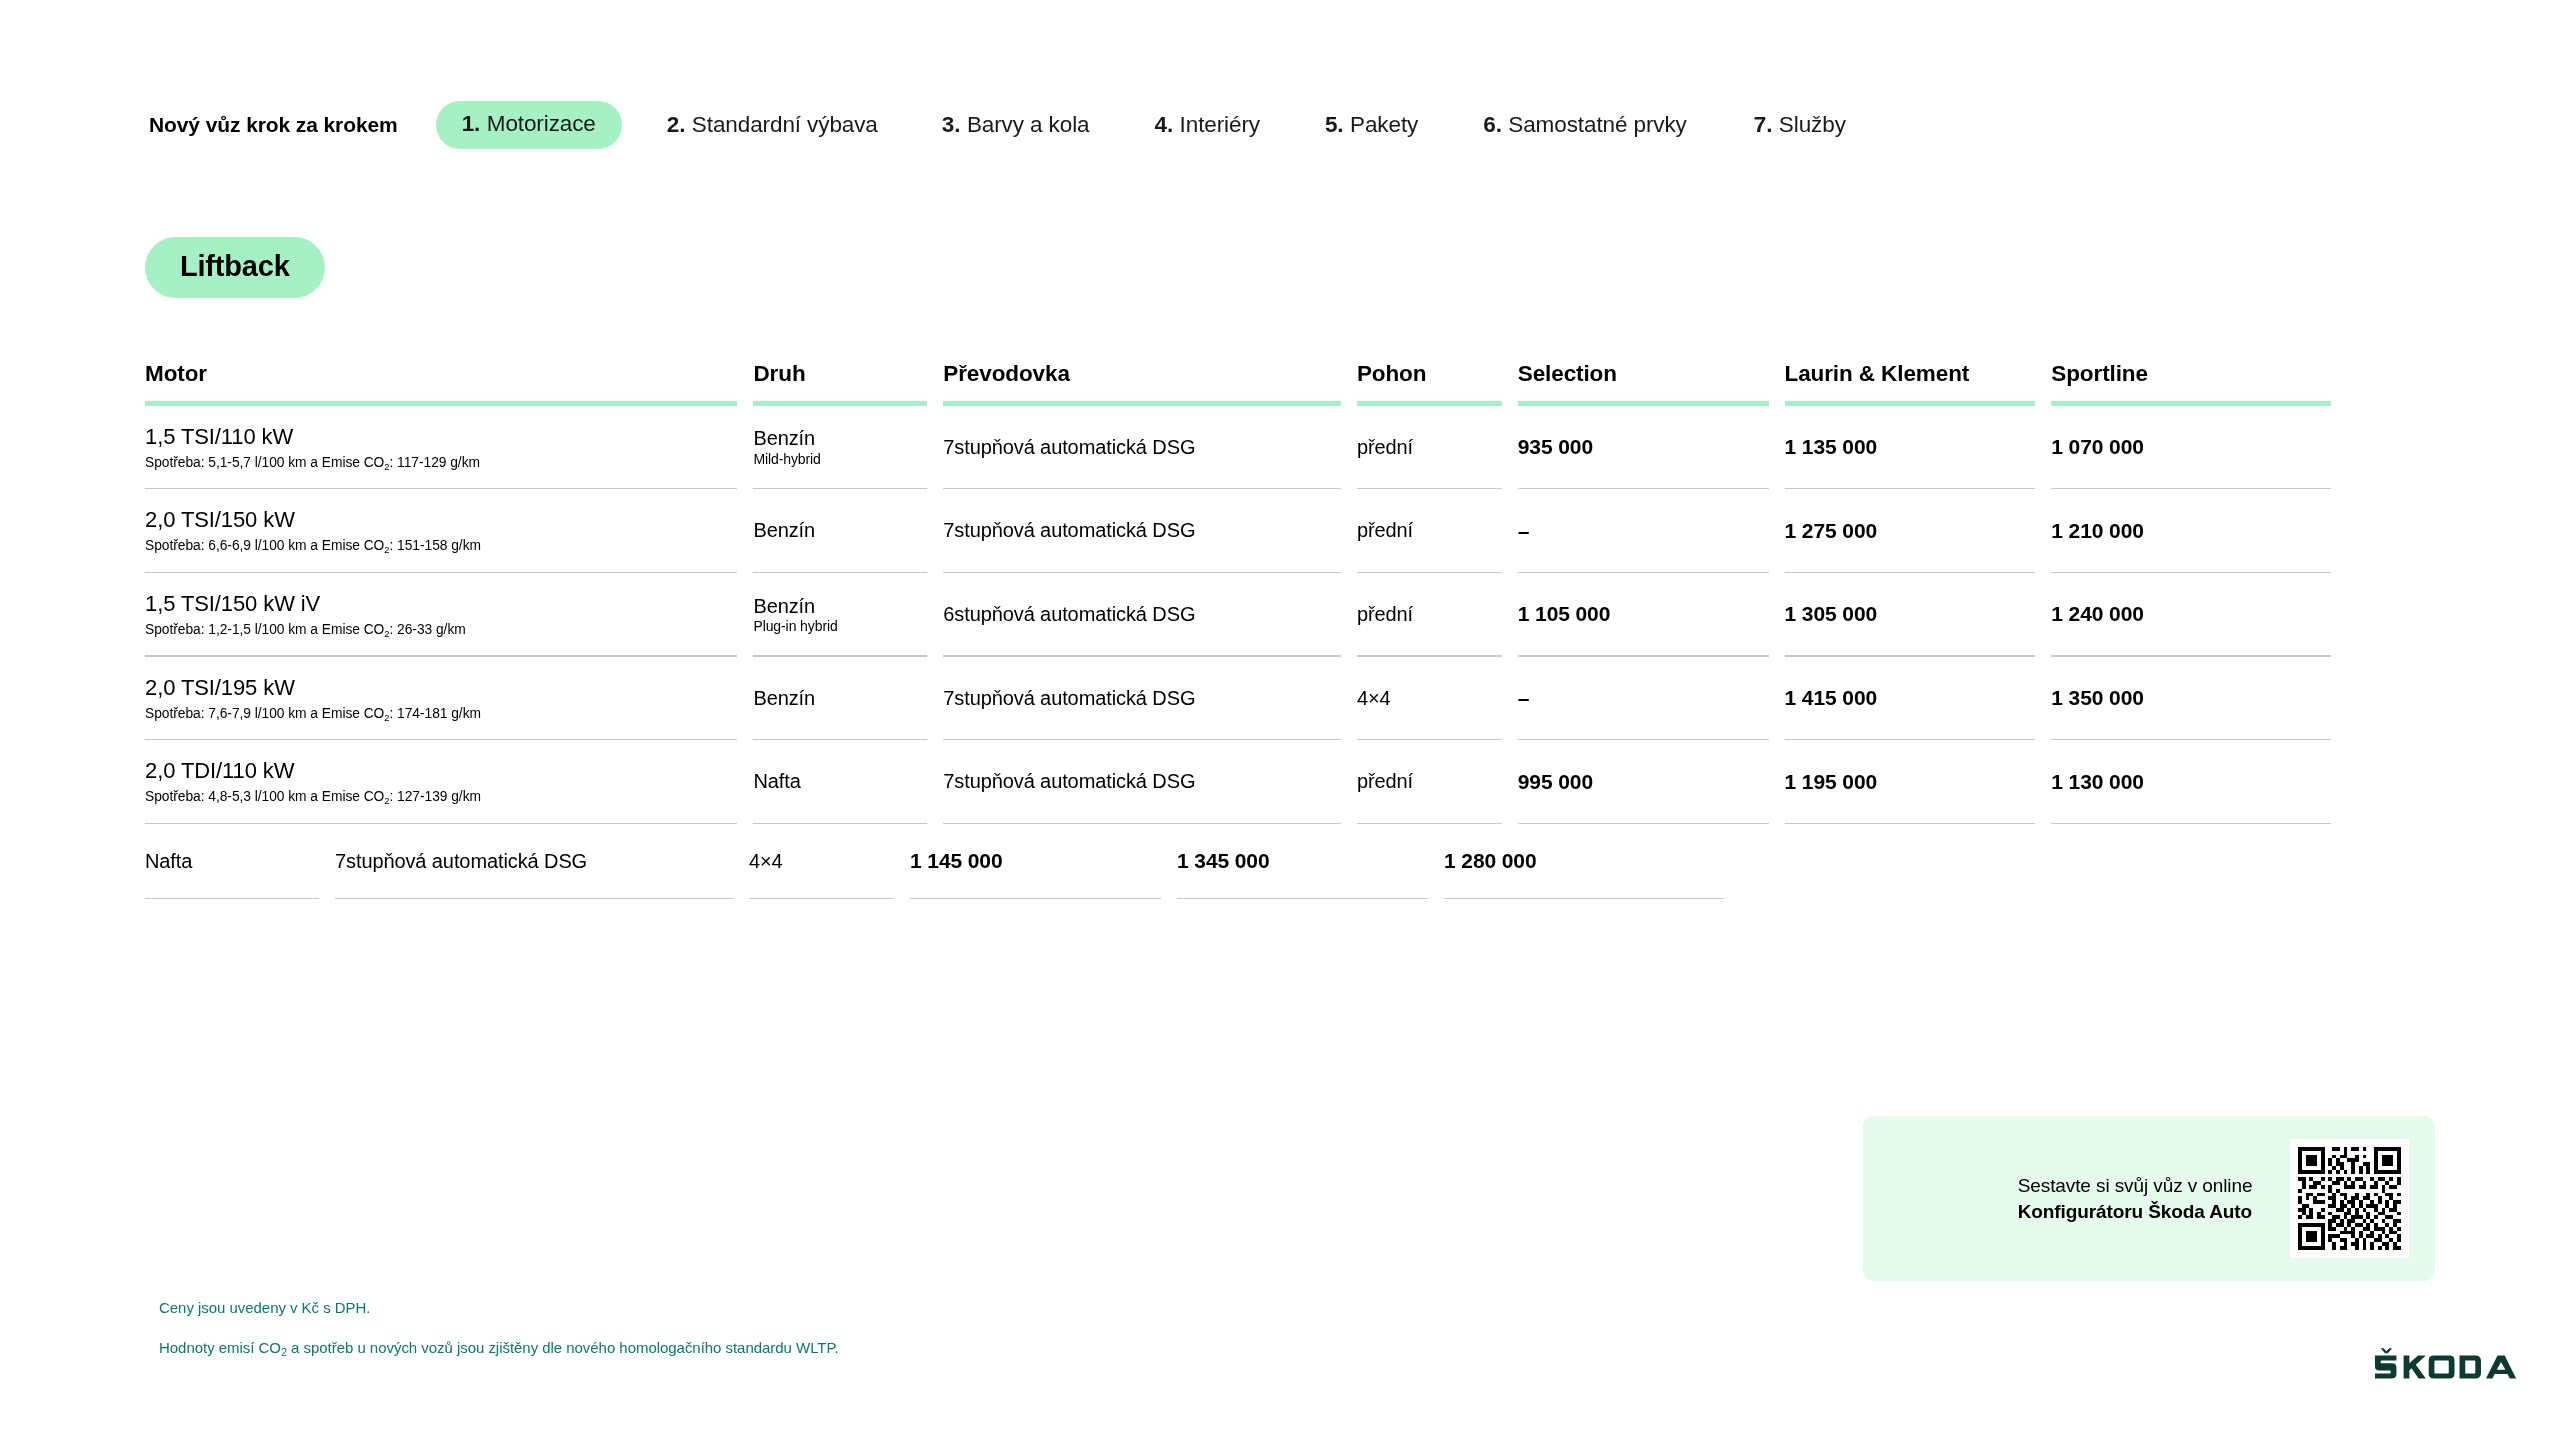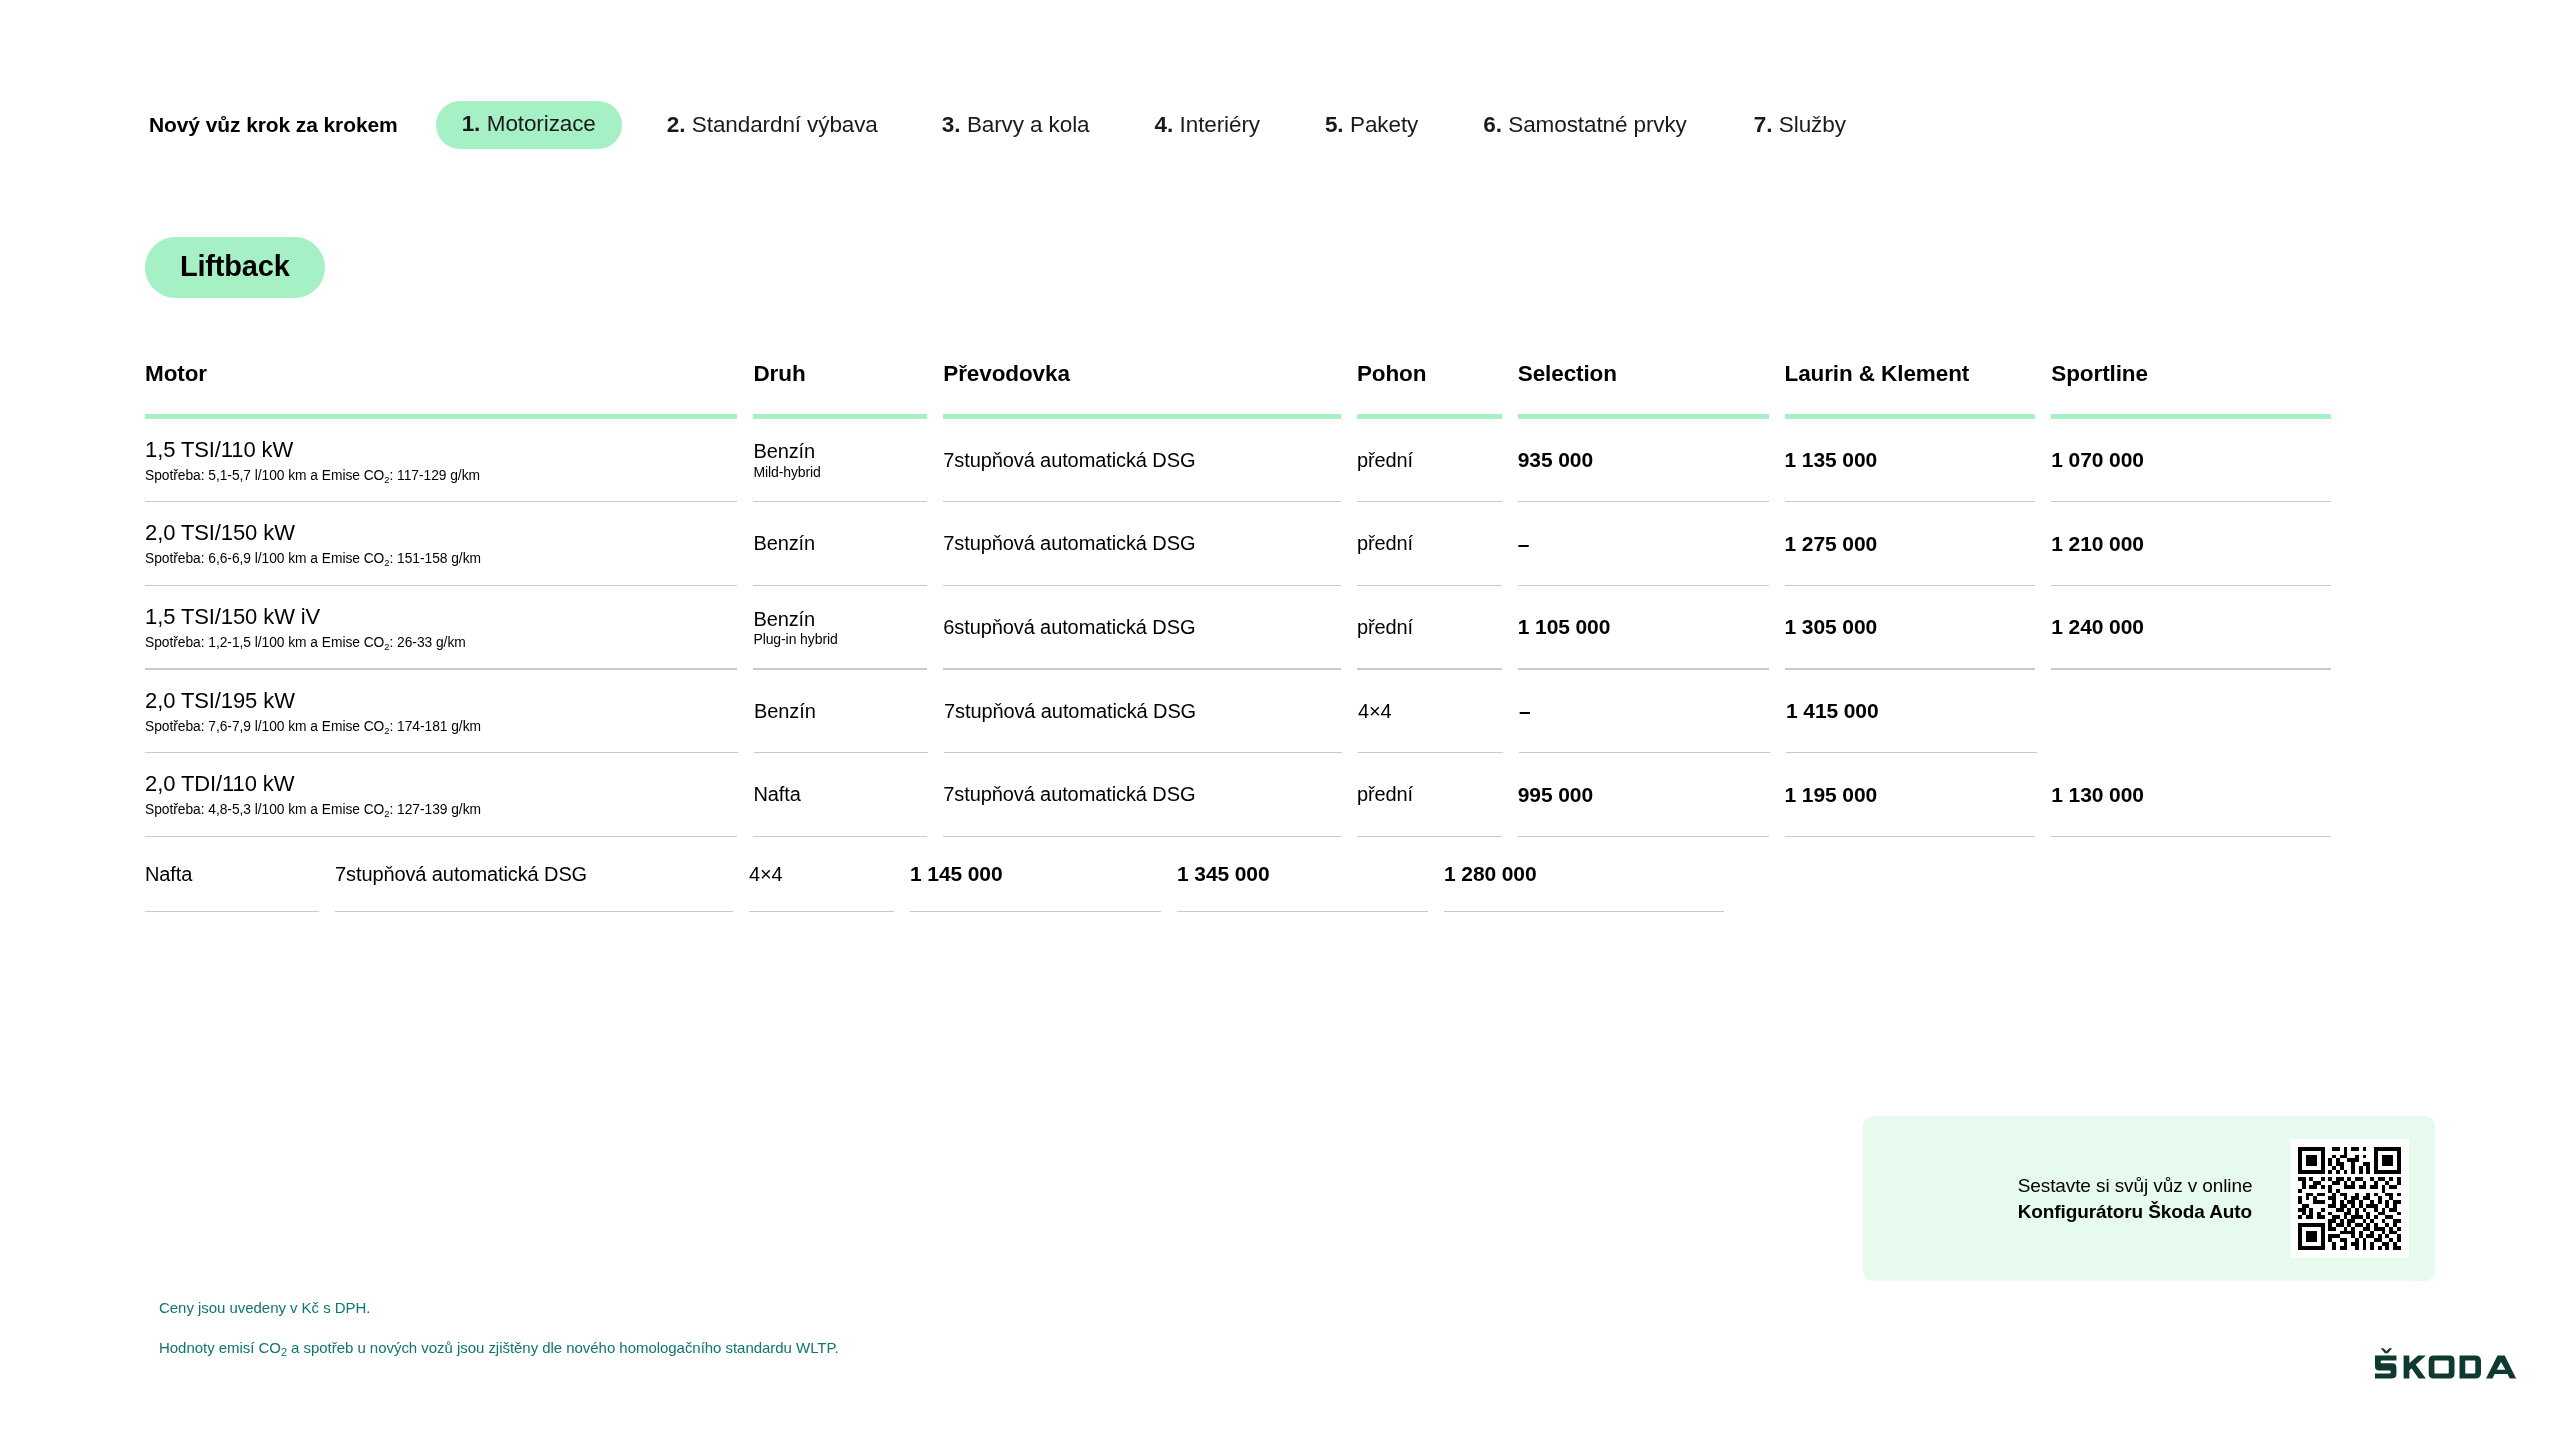--- a/index.html
+++ b/index.html
@@ -99,21 +99,21 @@
   .c-motor   { width: 609px; }
   .c-druh    { width: 190px; }
   .c-prev    { width: 414px; }
   .c-pohon   { width: 161px; }
   .c-sel     { width: 267px; }
   .c-lk      { width: 267px; }
   .c-sport   { width: 296px; }
 
   
   .hrow .cell {
-    padding-bottom: 32px;
+    padding-bottom: 19px;
   }
   .hlabel {
     font-size: 22.5px;
     font-weight: bold;
     letter-spacing: -0.1px;
     line-height: 1.1;
     white-space: nowrap;
   }
   .hrow .cell .rule {
     position: absolute;
@@ -432,20 +432,24 @@
         <div class="cell c-pohon">
           <div class="dmain">4×4</div>
           <div class="rule"></div>
         </div>
         <div class="cell c-sel">
           <div class="price">–</div>
           <div class="rule"></div>
         </div>
         <div class="cell c-lk">
           <div class="price">1 415 000</div>
+          <div class="rule"></div>
+        </div>
+        <div class="cell c-sport">
+          <div class="price">1 350 000</div>
           <div class="rule"></div>
         </div>
       </div>
       <div class="row drow">
         <div class="cell c-motor">
           <div class="mtitle">2,0 TDI/110 kW</div>
           <div class="msub"><span>Spotřeba: 4,8-5,3 l/100 km a Emise CO</span><sub>2</sub><span>: 127-139 g/km</span></div>
           <div class="rule"></div>
         </div>
         <div class="cell c-druh">

